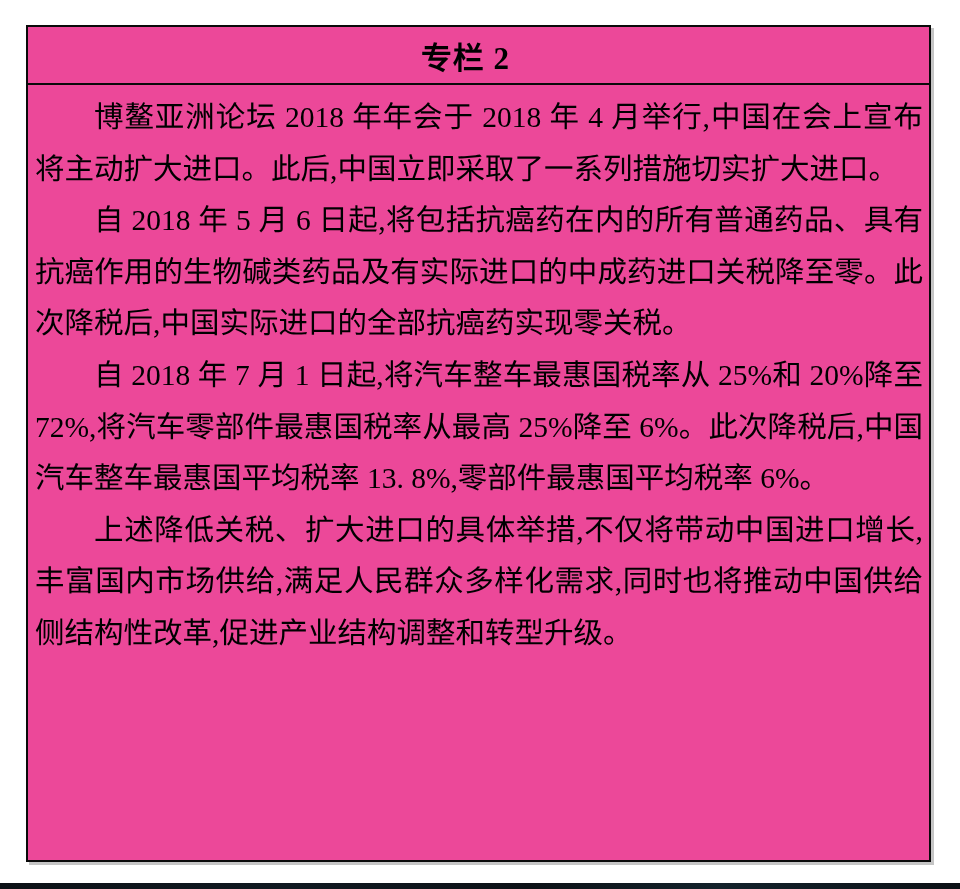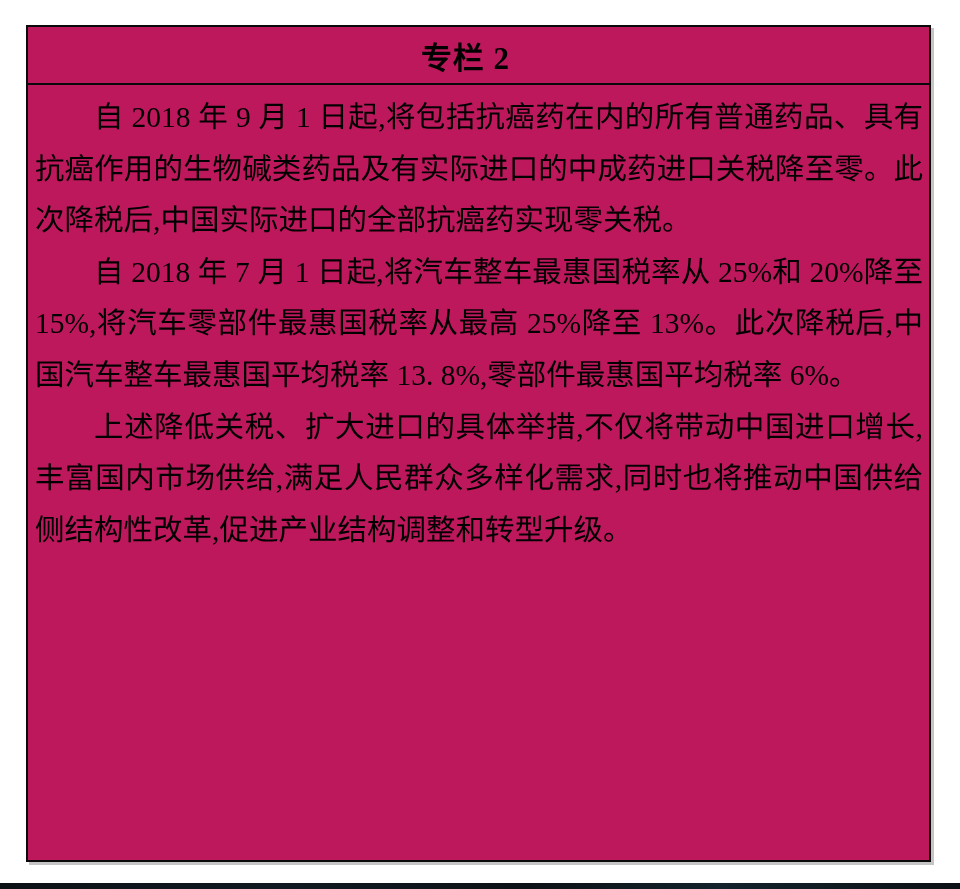--- a/index.html
+++ b/index.html
@@ -8,21 +8,21 @@
     position:relative;
     background:#ffffff;
     font-family:"Liberation Serif","DejaVu Serif",serif;
     color:#000000;
     overflow:hidden;
   }
   .column-box {
     position:absolute;
     left:26px; top:25px;
     width:905px; height:837px;
-    background:#be185d;
+    background:#ec4899;
     border:2px solid #0a0a0a;
     box-shadow:3px 3px 0 rgba(150,150,150,0.55);
   }
   .column-box__header {
     height:58px;
     border-bottom:2px solid #0a0a0a;
     display:flex;
     align-items:center;
     justify-content:center;
     font-weight:bold;
@@ -47,19 +47,20 @@
   }
 </style>
 </head>
 <body>
 
 <div class="column-box">
   <div class="column-box__header">
     <span class="title-label">专栏 2</span>
   </div>
   <div class="column-box__body">
-    <p>自 2018 年 9 月 1 日起,将包括抗癌药在内的所有普通药品、具有抗癌作用的生物碱类药品及有实际进口的中成药进口关税降至零。此次降税后,中国实际进口的全部抗癌药实现零关税。</p>
-    <p>自 2018 年 7 月 1 日起,将汽车整车最惠国税率从 25%和 20%降至 15%,将汽车零部件最惠国税率从最高 25%降至 13%。此次降税后,中国汽车整车最惠国平均税率 13. 8%,零部件最惠国平均税率 6%。</p>
+    <p>博鳌亚洲论坛 2018 年年会于 2018 年 4 月举行,中国在会上宣布将主动扩大进口。此后,中国立即采取了一系列措施切实扩大进口。</p>
+    <p>自 2018 年 5 月 6 日起,将包括抗癌药在内的所有普通药品、具有抗癌作用的生物碱类药品及有实际进口的中成药进口关税降至零。此次降税后,中国实际进口的全部抗癌药实现零关税。</p>
+    <p>自 2018 年 7 月 1 日起,将汽车整车最惠国税率从 25%和 20%降至 72%,将汽车零部件最惠国税率从最高 25%降至 6%。此次降税后,中国汽车整车最惠国平均税率 13. 8%,零部件最惠国平均税率 6%。</p>
     <p>上述降低关税、扩大进口的具体举措,不仅将带动中国进口增长,丰富国内市场供给,满足人民群众多样化需求,同时也将推动中国供给侧结构性改革,促进产业结构调整和转型升级。</p>
   </div>
 </div>
 
 <div class="bottom-bar"></div>
 
 </body></html>

